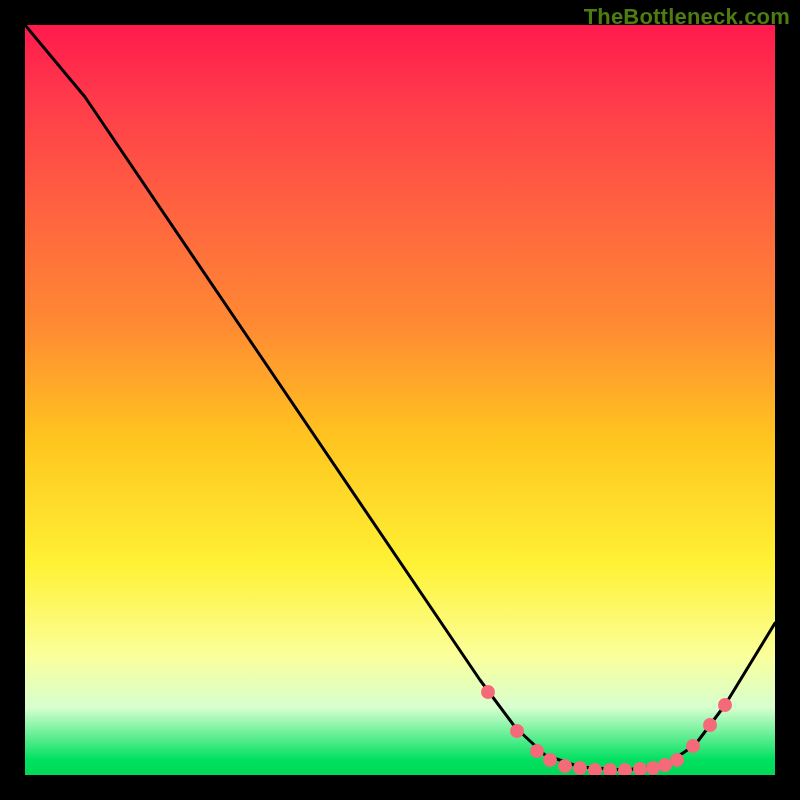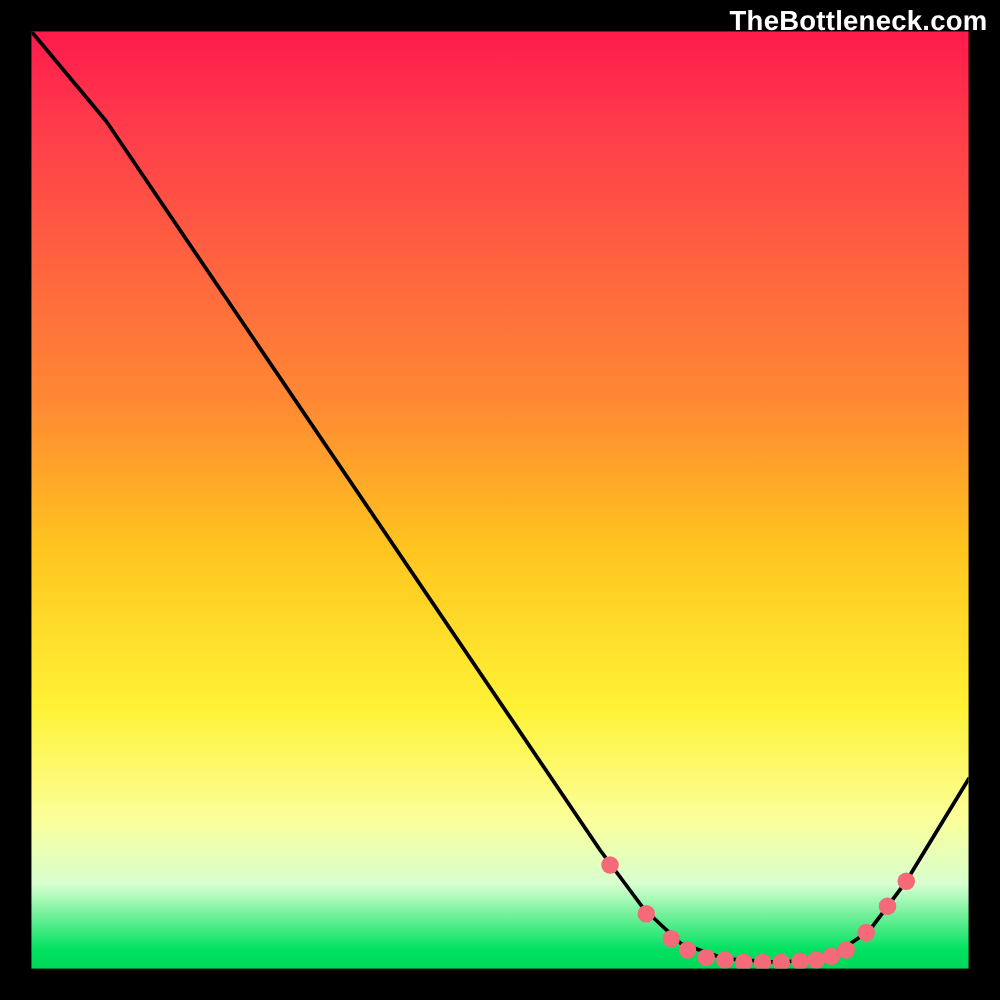--- a/index.html
+++ b/index.html
@@ -14,21 +14,21 @@
   .frame {
     position: relative;
     width: 800px;
     height: 800px;
     background: #000;
   }
   .attribution {
     position: absolute;
     top: 4px;
     right: 10px;
-    color: #ffffff;
+    color: #4d7c0f;
     font-size: 22px;
     font-weight: 600;
     letter-spacing: 0.2px;
     z-index: 20;
   }
   .plot {
     position: absolute;
     left: 25px;
     top: 25px;
     width: 750px;

